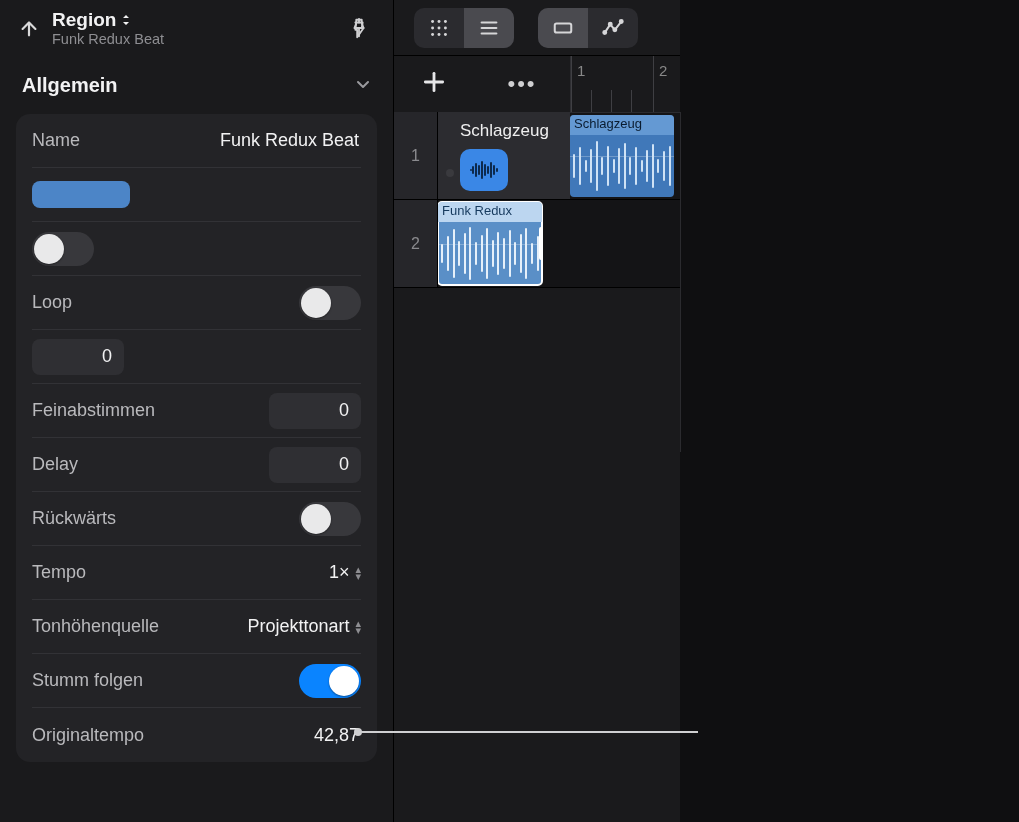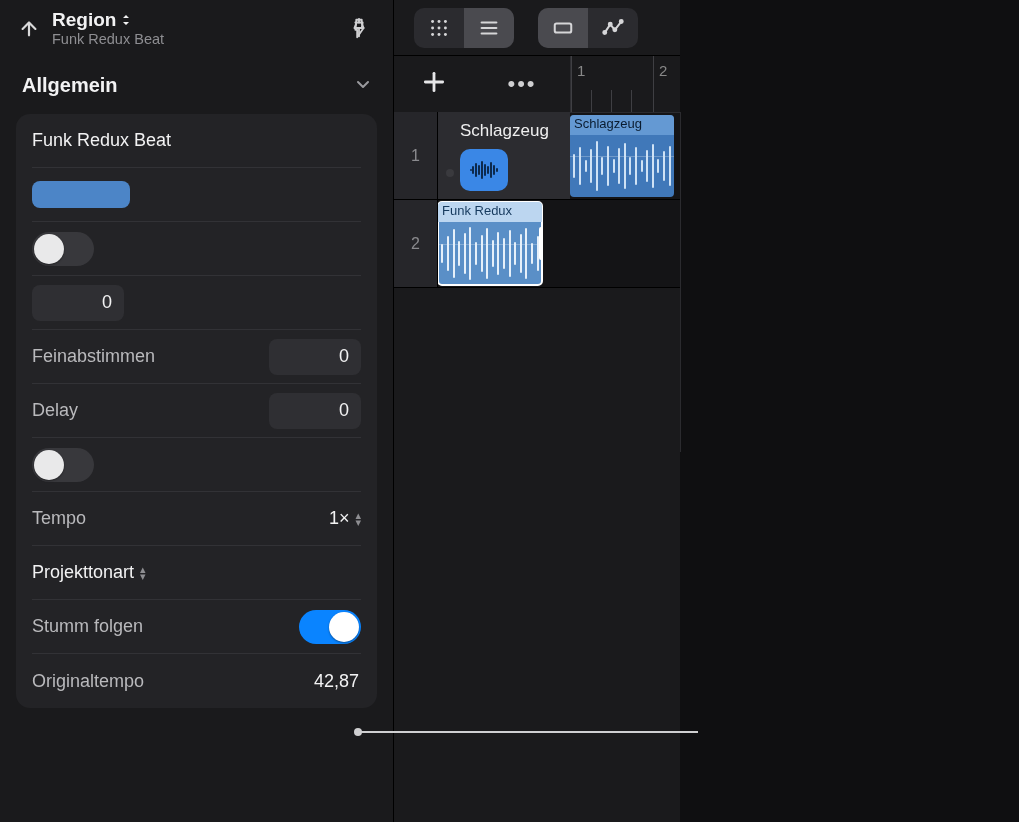--- a/index.html
+++ b/index.html
@@ -128,26 +128,33 @@
         <span>Allgemein</span>
         <span class="chev">
           <svg viewBox="0 0 16 16" fill="none" stroke="currentColor" stroke-width="2" stroke-linecap="round" stroke-linejoin="round">
               <path d="M3 6l5 5 5-5"></path>
             </svg>
         </span>
       </div>
 
       <div class="props">
         <div class="prop-row">
+          <span class="prop-label">Name</span>
           <span class="prop-value-text">Funk Redux Beat</span>
         </div>
         <div class="prop-row">
           <div class="color-swatch" style="background:#4c85c7"></div>
         </div>
         <div class="prop-row">
+          <div class="toggle off">
+              <div class="knob"></div>
+            </div>
+        </div>
+        <div class="prop-row">
+          <span class="prop-label">Loop</span>
           <div class="toggle off">
               <div class="knob"></div>
             </div>
         </div>
         <div class="prop-row">
           <div class="num-field">
               <span>0</span>
             </div>
         </div>
         <div class="prop-row">
@@ -156,32 +163,34 @@
               <span>0</span>
             </div>
         </div>
         <div class="prop-row">
           <span class="prop-label">Delay</span>
           <div class="num-field">
               <span>0</span>
             </div>
         </div>
         <div class="prop-row">
+          <span class="prop-label">Rückwärts</span>
           <div class="toggle off">
               <div class="knob"></div>
             </div>
         </div>
         <div class="prop-row">
           <span class="prop-label">Tempo</span>
           <div class="stepper-val">
             <span>1×</span>
             <span class="ud">▴<br>▾</span>
           </div>
         </div>
         <div class="prop-row">
+          <span class="prop-label">Tonhöhenquelle</span>
           <div class="sel">
             <span>Projekttonart</span>
             <span class="ud">▴<br>▾</span>
           </div>
         </div>
         <div class="prop-row">
           <span class="prop-label">Stumm folgen</span>
           <div class="toggle on">
               <div class="knob"></div>
             </div>

